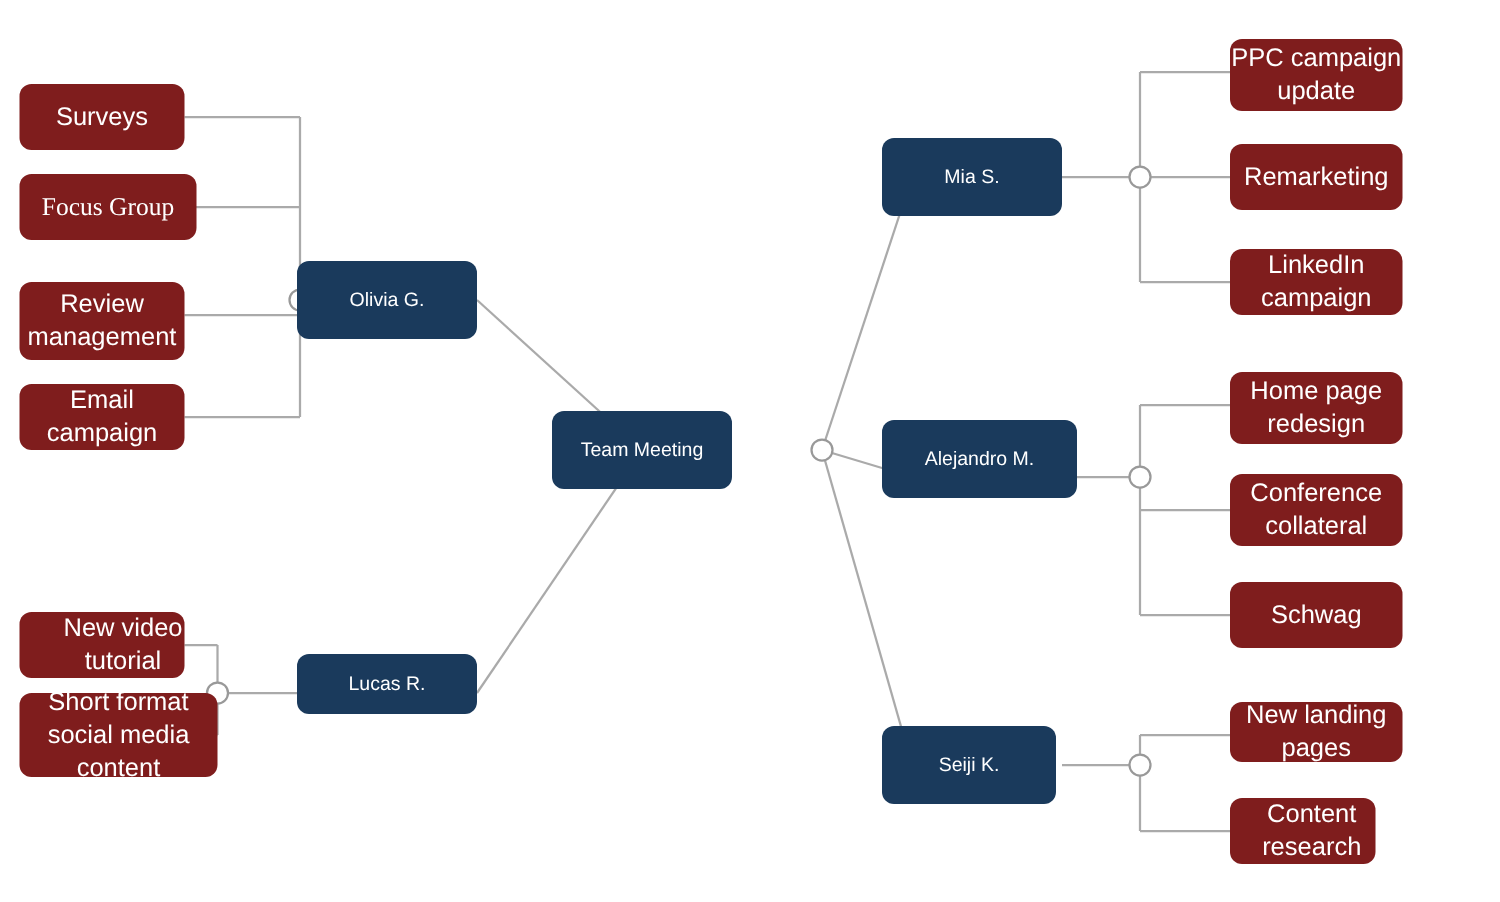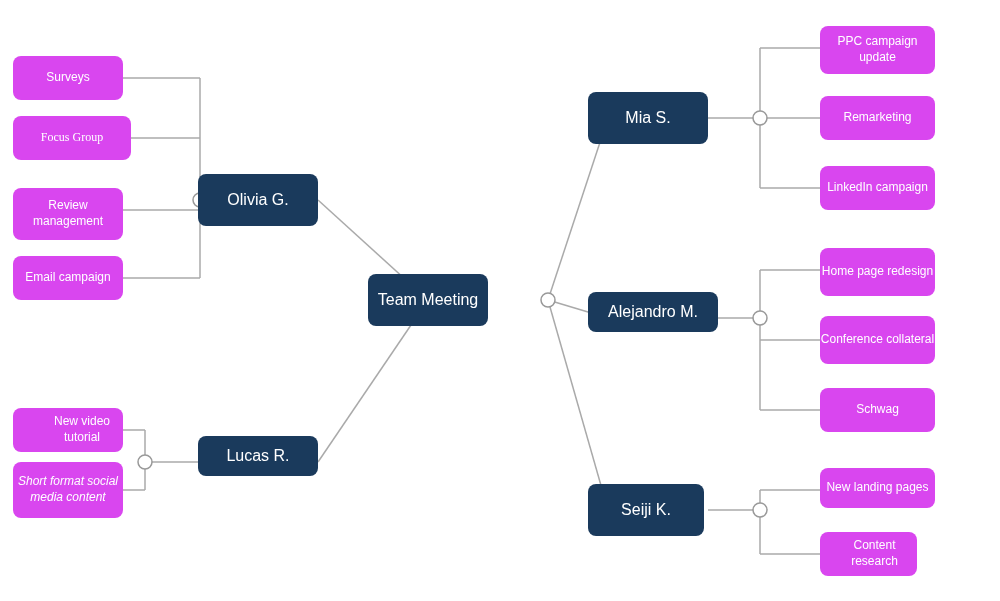--- a/index.html
+++ b/index.html
@@ -23,36 +23,36 @@
       height: 601px;
       pointer-events: none;
     }
     .node {
       position: absolute;
       display: flex;
       align-items: center;
       justify-content: center;
       text-align: center;
       border-radius: 8px;
-      font-size: 16px;
+      font-size: 13px;
       font-weight: 500;
       line-height: 1.3;
     }
     .node-dark {
       background: #1a3a5c;
       color: #fff;
       width: 120px;
       height: 52px;
     }
     .node-teal {
-      background: #d946ef;
+      background: #7f1d1d;
       color: #fff;
       width: 110px;
       height: 44px;
-      font-size: 12px;
+      font-size: 17px;
     }
   </style>
 </head>
 <body>
 
 <div class="diagram">
   <svg class="connectors">
 
     <line x1="428" y1="300" x2="318" y2="200" stroke="#aaa" stroke-width="1.5" fill="none"></line>
 
@@ -112,21 +112,21 @@
   </div>
 
   <div class="node node-dark" style="left:198px; top:436px; width:120px; height:40px;">
     <span>Lucas R.</span>
   </div>
 
   <div class="node node-dark" style="left:588px; top:92px; width:120px; height:52px;">
     <span>Mia S.</span>
   </div>
 
-  <div class="node node-dark" style="left:588px; top:292px; width:130px; height:40px;text-align:right;">
+  <div class="node node-dark" style="left:588px; top:280px; width:130px; height:52px;text-align:right;">
     <span>Alejandro M.</span>
   </div>
 
   <div class="node node-dark" style="left:588px; top:484px; width:116px; height:52px;">
     <span>Seiji K.</span>
   </div>
 
   <div class="node node-teal" style="left:13px; top:56px; width:110px; height:44px;">
     <span>Surveys</span>
   </div>
@@ -136,21 +136,21 @@
   <div class="node node-teal" style="left:13px; top:188px; width:110px; height:52px;">
     <span>Review management</span>
   </div>
   <div class="node node-teal" style="left:13px; top:256px; width:110px; height:44px;">
     <span>Email campaign</span>
   </div>
 
   <div class="node node-teal" style="left:13px; top:408px; width:110px; height:44px;padding-left:28px;">
     <span>New video tutorial</span>
   </div>
-  <div class="node node-teal" style="left:13px; top:462px; width:110px; height:56px;font-style:italic;">
+  <div class="node node-teal" style="left:13px; top:462px; width:132px; height:56px;">
     <span>Short format social media content</span>
   </div>
 
   <div class="node node-teal" style="left:820px; top:26px; width:115px; height:48px;">
     <span>PPC campaign update</span>
   </div>
   <div class="node node-teal" style="left:820px; top:96px; width:115px; height:44px;">
     <span>Remarketing</span>
   </div>
   <div class="node node-teal" style="left:820px; top:166px; width:115px; height:44px;">

